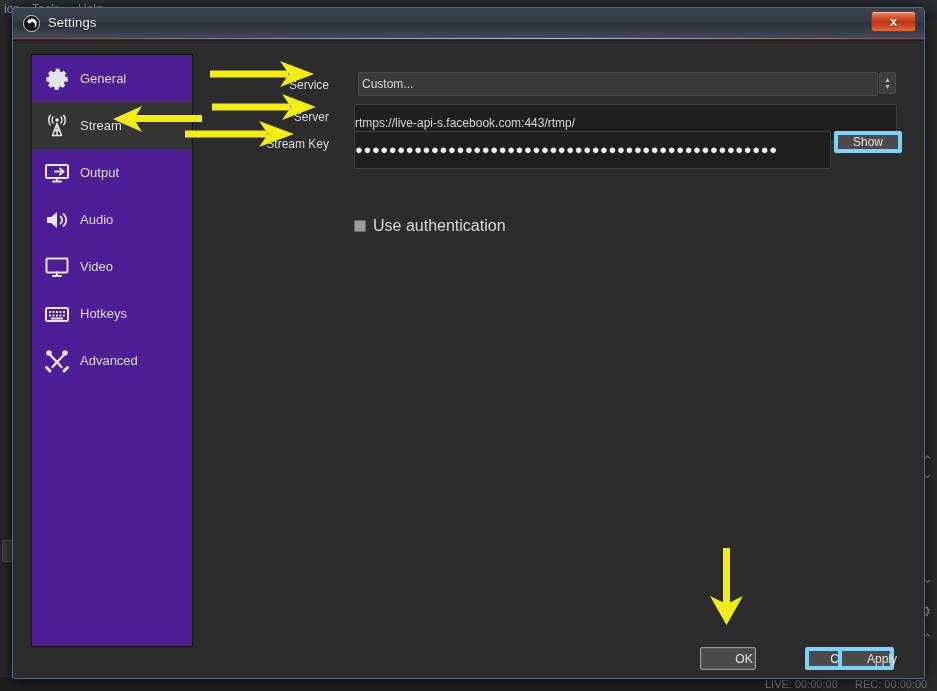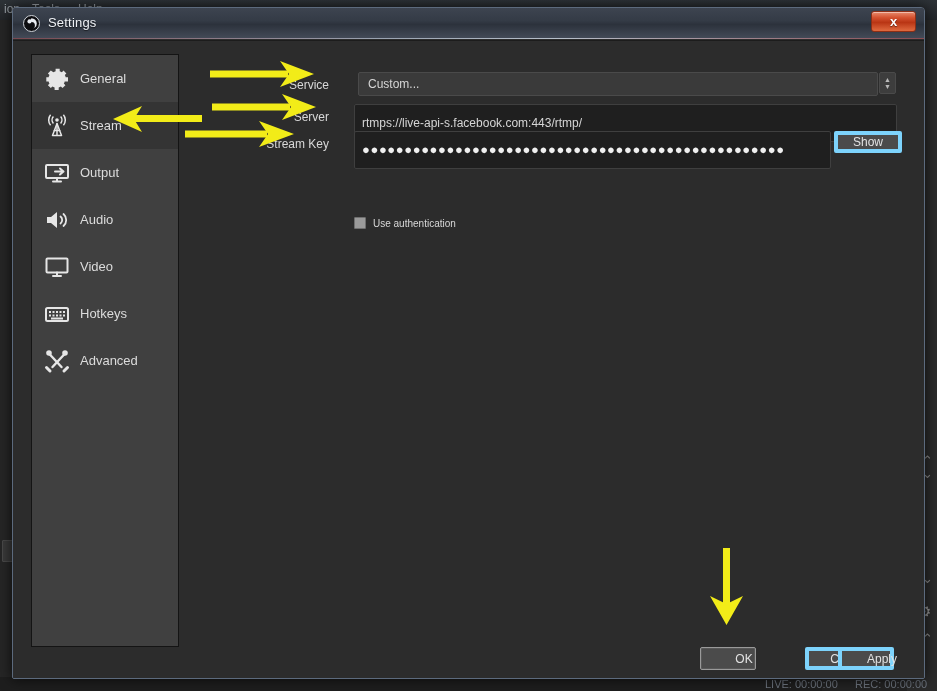--- a/index.html
+++ b/index.html
@@ -90,22 +90,22 @@
   .dialog-body {
     position: absolute; left: 0; top: 32px;
     width: 913px; height: 640px;
     background: #2c2c2c;
     border-top: 1px solid #1c1c1c;
   }
 
   
   .sidebar {
     position: absolute; left: 18px; top: 13px;
-    width: 148px; height: 593px;
-    background: #404040;
+    width: 162px; height: 593px;
+    background: #4c1d95;
     border: 1px solid #141414;
   }
   .side-item {
     position: relative; height: 47px;
     display: flex; align-items: center; padding-left: 9px;
     color: #dcdcdc; font-size: 13px; cursor: pointer;
   }
   .side-item.selected { background: #343434; }
   .side-icon {
     width: 31px; height: 31px; margin-right: 8px;
@@ -115,52 +115,52 @@
   .side-icon svg { display: block; }
   .side-label { white-space: nowrap; }
   .field-label {
     color: #d8d8d8; font-size: 12px; text-align: right;
     white-space: nowrap;
   }
   .combo {
     position: absolute; height: 24px;
     background: #3a3a3a; border: 1px solid #4a4a4a; border-radius: 2px;
     color: #d6d6d6; font-size: 12px;
-    display: flex; align-items: center; padding-left: 9px;
+    display: flex; align-items: center; padding-left: 3px;
     cursor: pointer;
   }
   .spin {
     position: absolute; width: 17px; height: 22px;
     background: #3d3d3d; border: 1px solid #4a4a4a; border-radius: 2px;
     display: flex; flex-direction: column; align-items: center; justify-content: center;
     cursor: pointer;
   }
   .spin .chev { color: #b9b9b9; font-size: 7px; line-height: 7px; }
   .textfield {
     position: absolute; height: 38px;
     background: #1f1f1f; border: 1px solid #3f3f3f; border-radius: 2px;
     color: #d6d6d6; font-size: 12px;
-    display: flex; align-items: center; padding-left: 7px;
+    display: flex; align-items: center; 
     cursor: text; overflow: hidden; white-space: nowrap;
   }
   .dots {
     color: #f0f0f0; font-size: 13px; letter-spacing: .6px;
     line-height: 12px; overflow: hidden; white-space: nowrap;
   }
   .btn {
     background: #4b4b4b; border: 4px solid #7dd3fc; border-radius: 2px;
     color: #e2e2e2; font-size: 12px;
     display: flex; align-items: center; justify-content: center;
     cursor: pointer;
   }
   .show-btn { position: absolute; width: 68px; height: 22px; }
 
   .checkrow {
     position: absolute; display: flex; align-items: center;
-    color: #d8d8d8; font-size: 10px; cursor: pointer;
+    color: #d8d8d8; font-size: 16px; cursor: pointer;
   }
   .checkbox {
     width: 12px; height: 12px; margin-right: 7px;
     background: #9a9a9a; border: 1px solid #6f6f6f; border-radius: 1px;
     flex: 0 0 12px;
   }
 
   
   .dlg-btn { position: absolute; width: 56px; height: 23px; padding-left: 32px; }
   .dlg-btn.focus {

